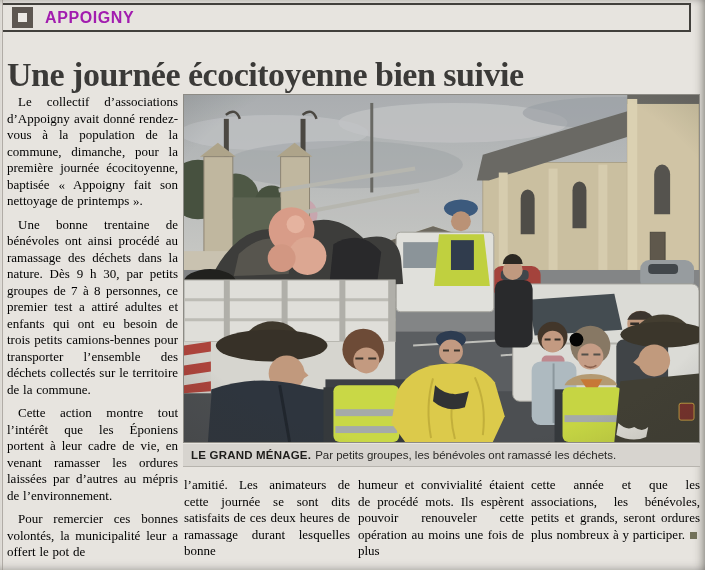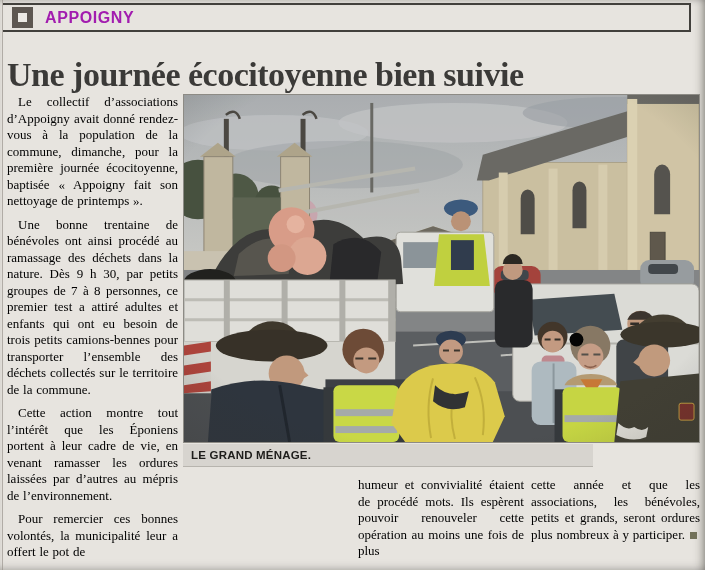--- a/index.html
+++ b/index.html
@@ -38,21 +38,21 @@
   .bodycol p{margin:0 0 7px 0;text-indent:11px;}
   .bodycol p.noindent{text-indent:0;}
   .endmark{display:inline-block;width:7px;height:7px;background:#73725a;margin-left:5px;vertical-align:baseline;}
   
   .photo{
     position:absolute;left:183px;top:94px;width:517px;height:349px;
     border:1px solid #8d8b85;box-sizing:border-box;background:#b9bcc0;
   }
   .photo svg{display:block;width:100%;height:100%;}
   .caption{
-    position:absolute;left:183px;top:444px;width:410px;height:23px;box-sizing:border-box;
+    position:absolute;left:183px;top:444px;width:517px;height:23px;box-sizing:border-box;
     background:#d7d4cf;display:flex;align-items:center;padding-left:8px;
     font-size:11.5px;color:#2a2927;border-bottom:1px solid #b7b4ae;
   }
   .caption b{color:#1e1d1b;margin-right:4px;letter-spacing:.2px;}
 </style>
 </head>
 <body>
 
 <div class="page">
   <div class="edge-line"></div>
@@ -267,21 +267,25 @@
         <path d="M436,330 q8,8 16,4 q8,6 14,0 l-2,10 q-14,6 -30,-2 z" fill="#e8e6e0"></path>
       </g>
 
       <rect x="0" y="0" width="517" height="349" fill="url(#vig)"></rect>
       <rect x="0" y="0" width="517" height="349" fill="#6b6455" opacity=".05"></rect>
     </svg>
   </div>
 
   <div class="caption">
     <b>LE GRAND MÉNAGE.</b>
-  </div>
-
+    <span>Par petits groupes, les bénévoles ont ramassé les déchets.</span>
+  </div>
+
+  <div class="bodycol col2" lang="fr">
+    <p class="noindent">l’amitié. Les animateurs de cette journée se sont dits satisfaits de ces deux heures de ramassage durant lesquelles bonne</p>
+  </div>
   <div class="bodycol col3" lang="fr">
     <p class="noindent">humeur et convivialité étaient de procédé mots. Ils espèrent pouvoir renouveler cette opération au moins une fois de plus</p>
   </div>
   <div class="bodycol col4" lang="fr">
     <p class="noindent"><span>cette année et que les associations, les bénévoles, petits et grands, seront ordures plus nombreux à y participer.</span><span class="endmark"></span></p>
   </div>
 </div>
 
 </body></html>

